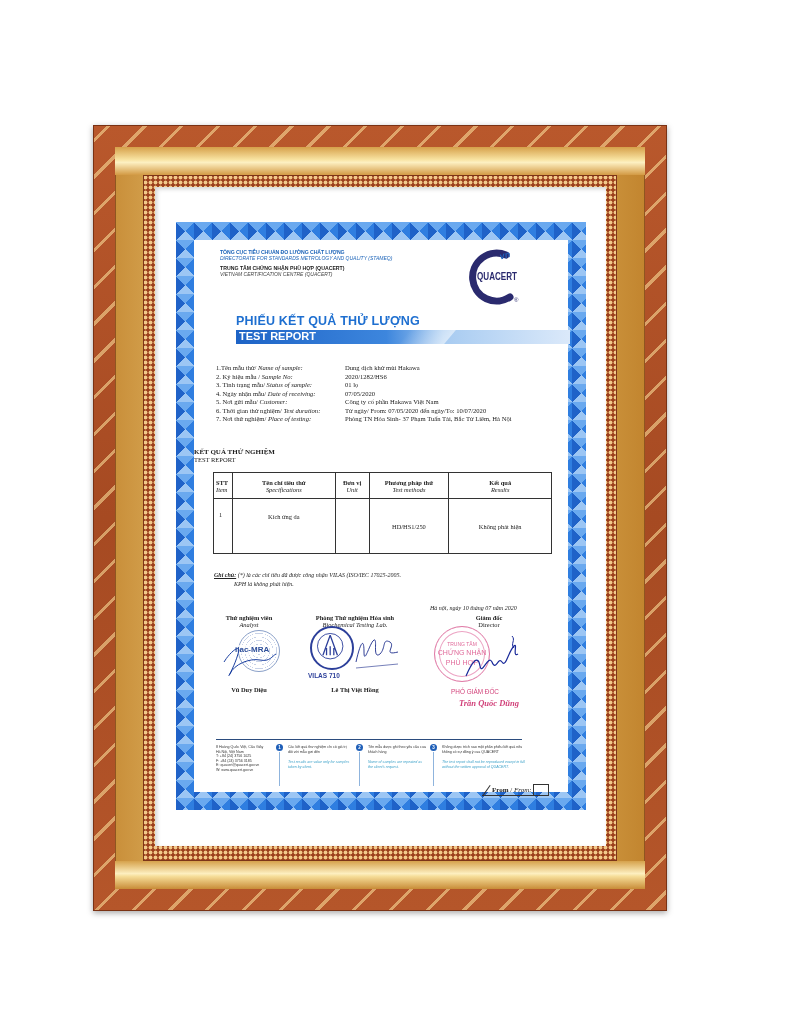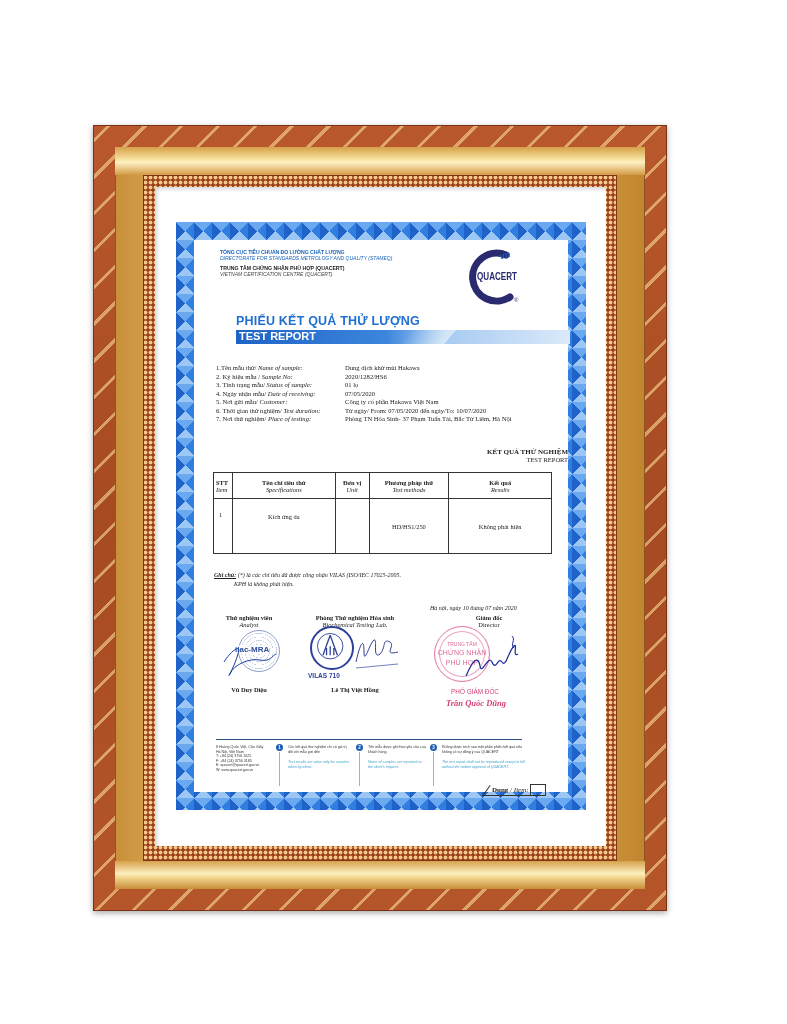--- a/index.html
+++ b/index.html
@@ -78,21 +78,21 @@
     position: absolute; left: 3px; top: 0px;
     font-family: "Liberation Sans", sans-serif; font-size: 11px; font-weight: bold; color: #fff;
   }
 
   .fields { position: absolute; left: 22px; top: 124px; width: 340px; font-size: 6.6px; line-height: 8.5px; }
   .field { display: flex; }
   .field .lab { width: 129px; white-space: nowrap; }
   .field .lab i { font-style: italic; }
   .field .val { white-space: nowrap; }
 
-  .results-title { position: absolute; left: 0; right: 0; top: 208px; text-align: right; }
+  .results-title { position: absolute; left: 0; right: 0; top: 208px; text-align: left; }
   .results-title .a { font-size: 7px; font-weight: bold; }
   .results-title .b { font-size: 6.5px; }
 
   table.res {
     position: absolute; left: 19px; top: 232px; width: 339px; border-collapse: collapse;
     font-size: 6.4px;
   }
   table.res td, table.res th { border: 0.8px solid #333; text-align: center; vertical-align: middle; }
   table.res th { height: 26px; font-weight: normal; }
   table.res th b { display: block; font-weight: bold; }
@@ -289,21 +289,21 @@
       <div class="stamp" style="left:8px;top:12px;width:56px;height:56px;border:1.5px solid #e07aa6;box-shadow:inset 0 0 0 4px #fff, inset 0 0 0 5px #eca3c3;color:#e06a9a;font-family:'Liberation Sans',sans-serif;">
         <div style="position:absolute;top:14px;left:0;right:0;font-size:5px">TRUNG TÂM</div>
         <div style="position:absolute;top:22px;left:0;right:0;font-size:7px">CHỨNG NHẬN</div>
         <div style="position:absolute;top:32px;left:0;right:0;font-size:7px">PHÙ HỢP</div>
       </div>
       <svg style="position:absolute;left:36px;top:18px;width:60px;height:52px" viewBox="0 0 60 52">
         <path d="M4 44 C10 30, 16 22, 18 34 C20 44, 26 22, 30 30 C34 40, 36 24, 40 30 C44 36, 46 20, 52 14 C56 10, 50 26, 56 22" fill="none" stroke="#1a2a9a" stroke-width="1.2"></path>
         <path d="M50 4 C54 8, 48 12, 52 16" fill="none" stroke="#1a2a9a" stroke-width="1"></path>
       </svg>
       <div style="position:absolute;left:14px;top:74px;width:70px;text-align:center;font-family:'Liberation Sans',sans-serif;font-size:6.4px;color:#d2427a;">PHÓ GIÁM ĐỐC</div>
-      <div style="position:absolute;left:10px;top:84px;width:80px;text-align:center;font-family:'Liberation Serif',serif;font-size:8.5px;font-style:italic;font-weight:bold;color:#d2427a;">Trần Quốc Dũng</div>
+      <div style="position:absolute;left:23px;top:84px;width:80px;text-align:center;font-family:'Liberation Serif',serif;font-size:8.5px;font-style:italic;font-weight:bold;color:#d2427a;">Trần Quốc Dũng</div>
     </div>
 
     <div class="footer-line"></div>
 
     <div class="fcol" style="left:22px;width:52px">
       <div>8 Hoàng Quốc Việt, Cầu Giấy</div>
       <div>Hà Nội, Việt Nam</div>
       <div>T: +84 (24) 3756 1025</div>
       <div>F: +84 (24) 3756 3185</div>
       <div>E: quacert@quacert.gov.vn</div>
@@ -326,18 +326,18 @@
 
     <div class="fnum" style="left:236px">3</div>
     <div class="fvline" style="left:239px"></div>
     <div class="fcol" style="left:248px;width:84px">
       <div>Không được trích sao một phần phiếu kết quả nếu không có sự đồng ý của QUACERT</div>
       <div class="en">The test report shall not be reproduced except in full without the written approval of QUACERT.</div>
     </div>
 
     <div class="page-box">
       <span class="slash"></span>
-      <span class="lbl"><b>Dung</b> / <i>Item:</i></span>
+      <span class="lbl"><b>From</b> / <i>From:</i></span>
       <span class="box"></span>
     </div>
 
   </div>
 </div>
 
 </body></html>

